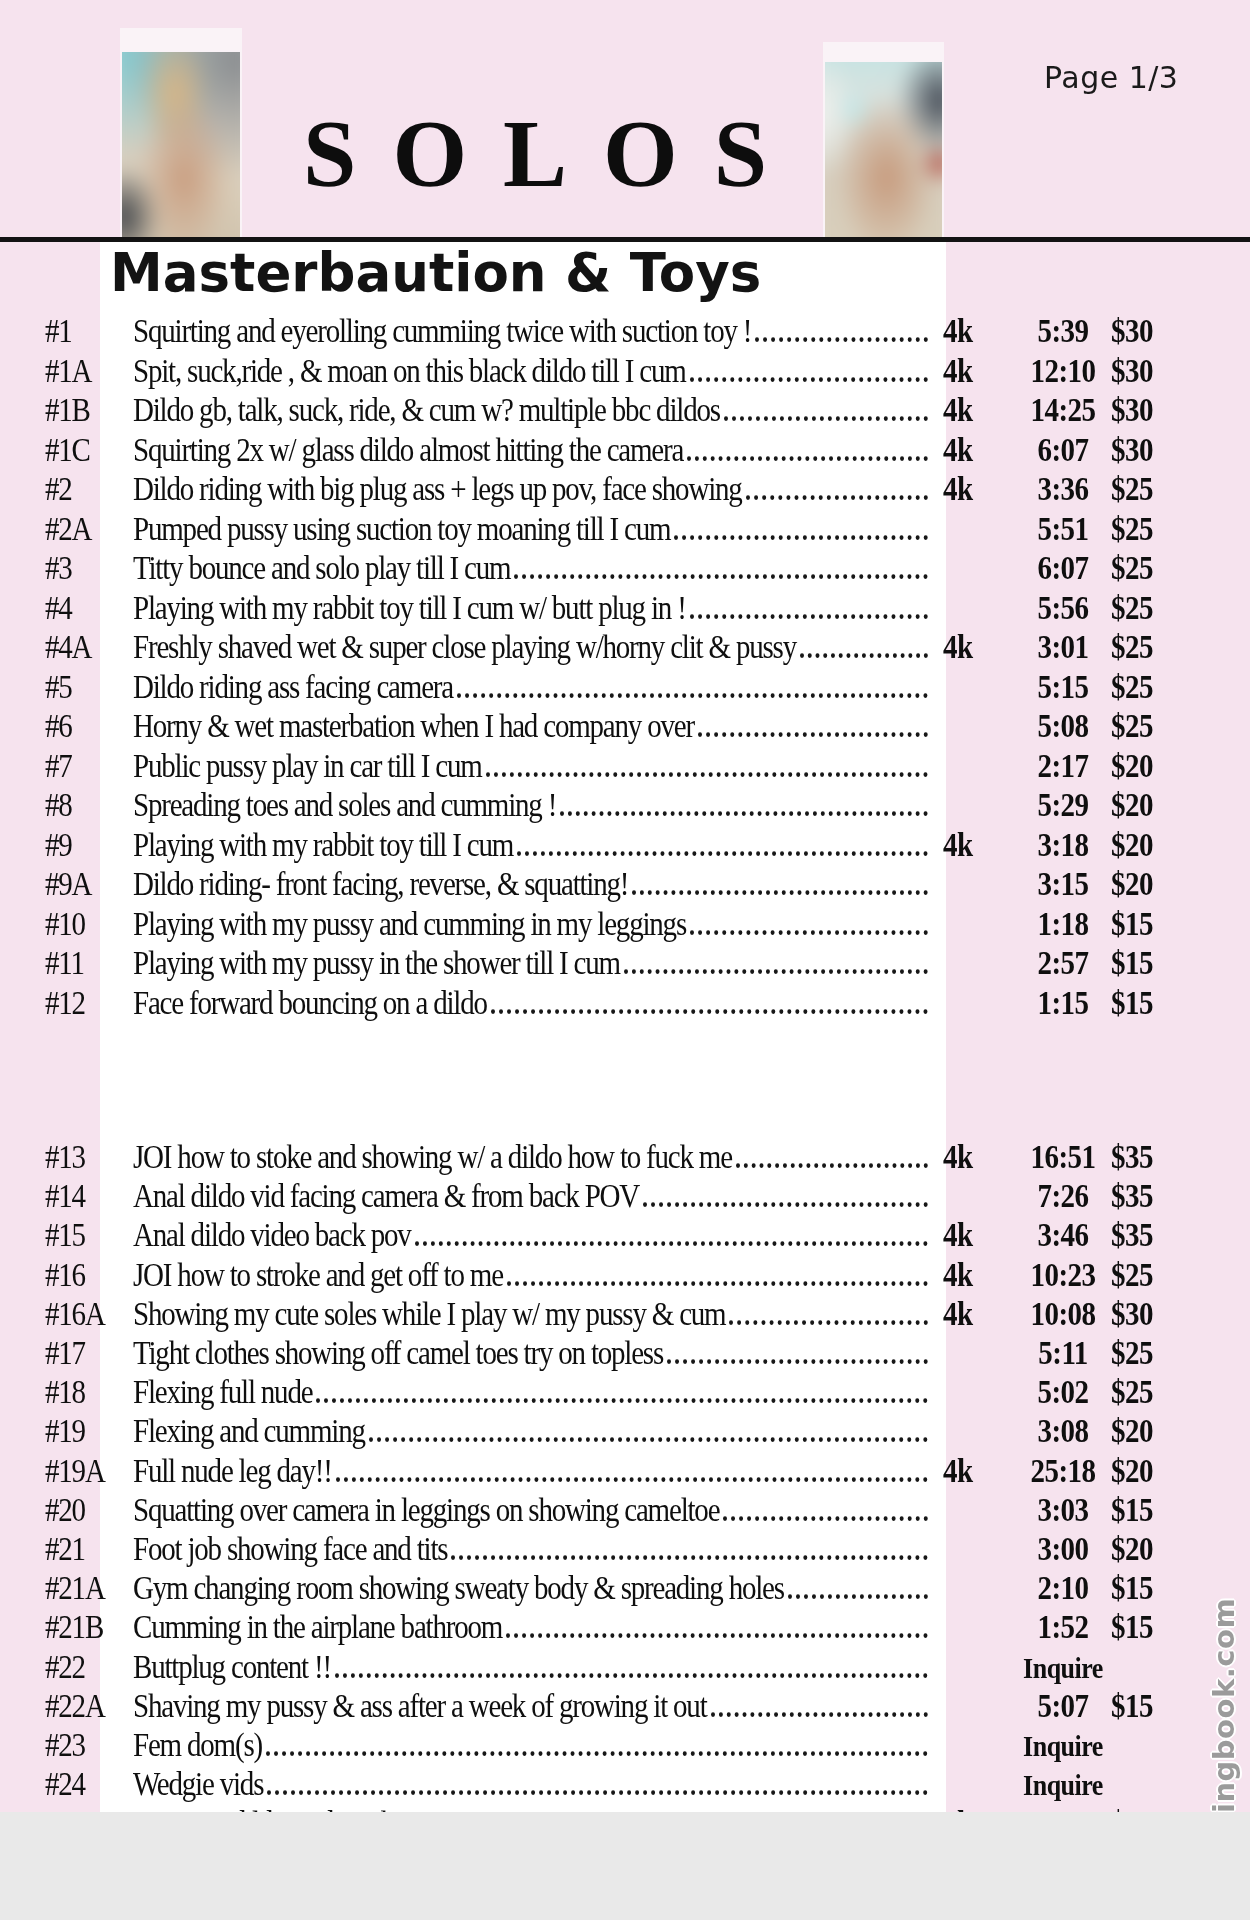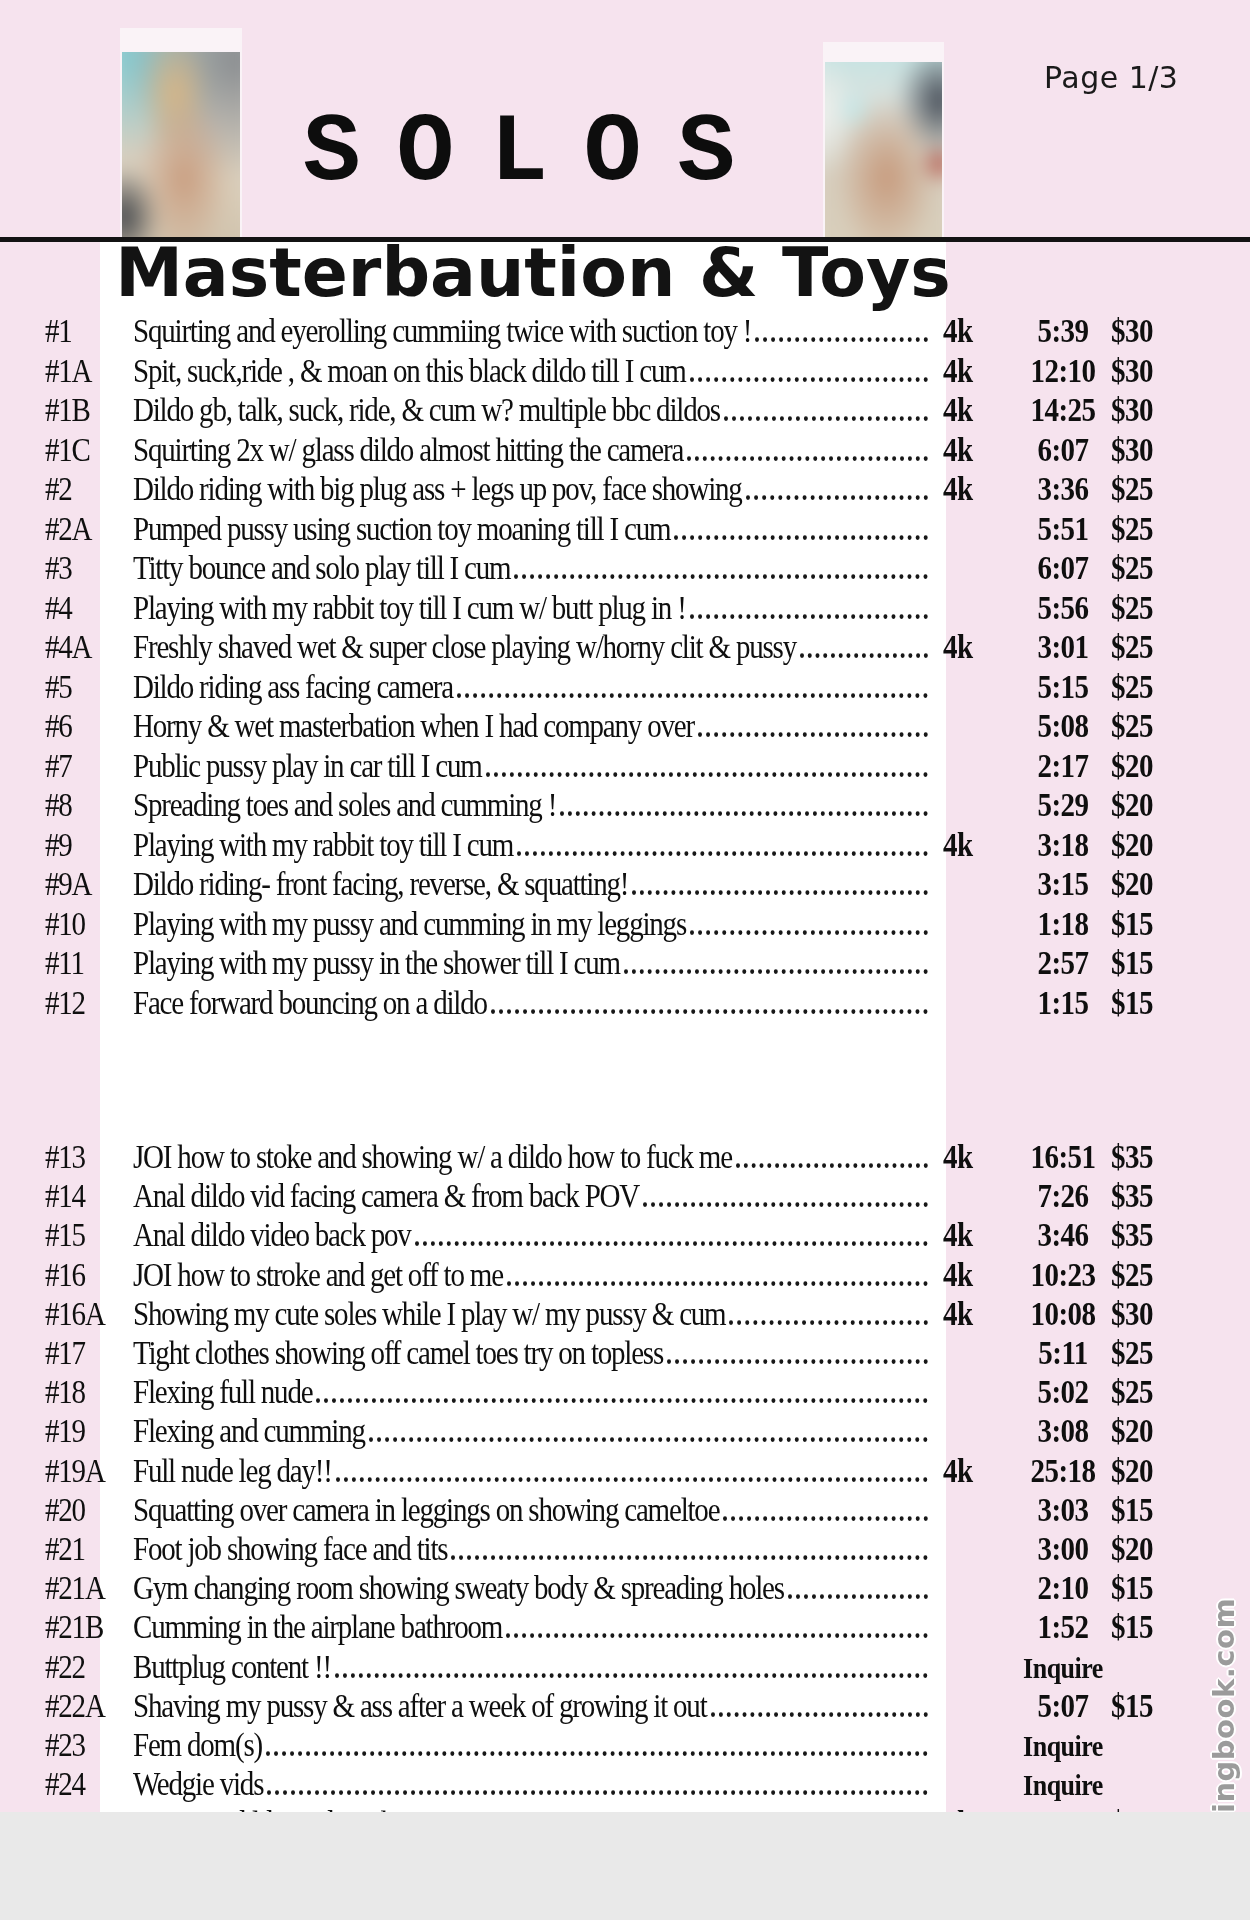--- a/index.html
+++ b/index.html
@@ -10,21 +10,21 @@
     color:#111;
   }
   
   .page-label {
     position:absolute; left:1044px; top:60px;
     font-family:"DejaVu Sans",sans-serif; font-size:30px; font-weight:500;
     letter-spacing:0.5px; color:#1a1a1a;
   }
   .main-title {
     position:absolute; left:303px; top:106px;
-    font-family:Liberation Mono, monospace; font-size:96px; font-weight:700;
+    font-family:Liberation Serif, serif; font-size:96px; font-weight:700;
     letter-spacing:36px; line-height:96px; color:#0d0d0d; white-space:nowrap;
   }
   .rule { position:absolute; left:0; top:237px; width:1250px; height:5px; background:#131313; }
 
   .photo-backdrop { position:absolute; background:#faf3f7; }
   .backdrop-left  { left:120px; top:28px; width:122px; height:210px; }
   .backdrop-right { left:823px; top:42px; width:121px; height:196px; }
   .photo { position:absolute; overflow:hidden; }
   .photo-left  { left:122px; top:52px; width:118px; height:186px; }
   .photo-right { left:825px; top:62px; width:117px; height:176px; }
@@ -44,22 +44,22 @@
       radial-gradient(ellipse 14% 12% at 30% 32%, #bfe8ea 0%, rgba(191,232,234,0) 80%),
       radial-gradient(ellipse 46% 50% at 52% 62%, #c79a7c 0%, rgba(199,154,124,0) 75%),
       radial-gradient(ellipse 36% 40% at 8% 34%, #eef1ee 0%, rgba(238,241,238,0) 70%),
       radial-gradient(ellipse 42% 36% at 88% 28%, #3f4651 0%, rgba(63,70,81,0) 70%),
       linear-gradient(180deg, #bfe3e4 0%, #d9e2de 28%, #d6cdbd 62%, #d9cfba 100%);
   }
 
   
   .white-col { position:absolute; left:100px; top:242px; width:846px; height:1598px; background:#ffffff; }
   .sec-heading {
-    position:absolute; left:110px; width:846px; text-align:center;
-    font-family:"DejaVu Sans",sans-serif; font-weight:700; font-size:68px;
+    position:absolute; left:110px; width:846px; 
+    font-family:"DejaVu Sans",sans-serif; font-weight:700; font-size:53px;
     line-height:60px; color:#131313; letter-spacing:0px; white-space:nowrap;
   }
   .sec-heading.h1 { top:243px; }
   .sec-heading.h2 { top:1053px; }
 
   .row {
     position:absolute; left:45px; width:1120px; height:40px;
     display:flex; align-items:baseline; white-space:nowrap;
     font-size:29px; letter-spacing:-1.2px; color:#0f0f0f;
     transform:scaleY(1.15); transform-origin:0 0;

